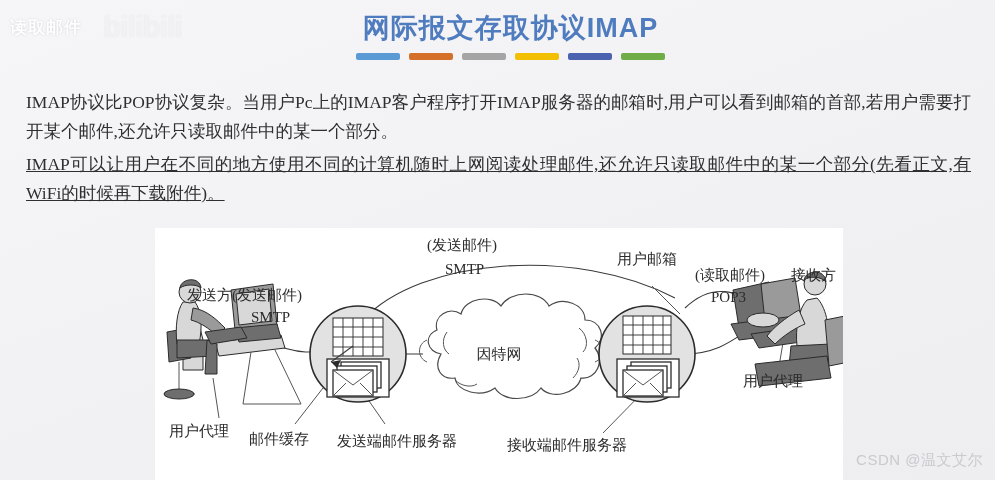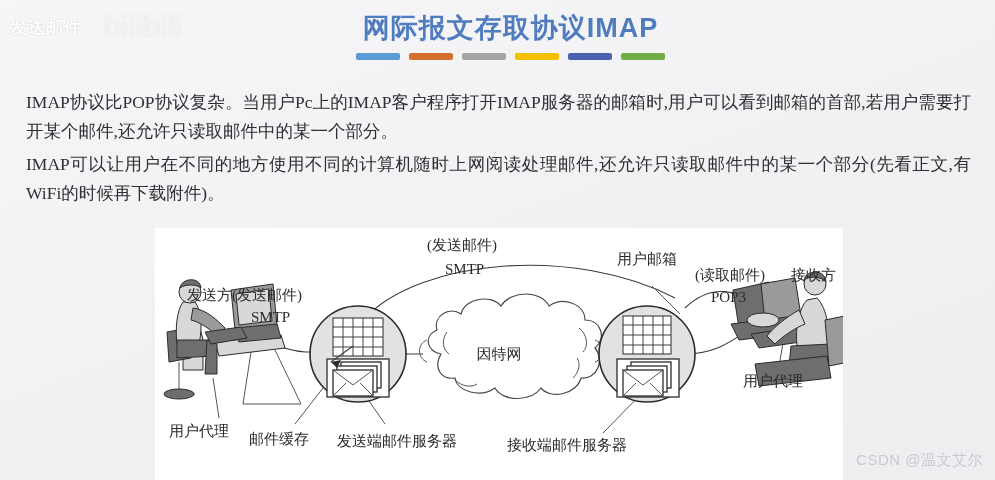--- a/index.html
+++ b/index.html
@@ -44,21 +44,21 @@
   .bars{margin-top:9px;display:flex;justify-content:center;gap:9px;}
   .bar{width:44px;height:7px;border-radius:2px;}
 
   
   .para{
     position:absolute;left:26px;width:945px;
     font-size:17.5px;line-height:29px;color:#2f2f33;
     text-align:justify;
   }
   .p1{top:88px;}
-  .p2{top:150px;}
+  .p2{top:150px;text-decoration:underline;}
 
   
   .diagram{
     position:absolute;left:155px;top:228px;width:688px;height:252px;
     background:#ffffff;overflow:hidden;
   }
   .diagram svg{display:block;width:688px;height:252px;}
   .dlabel{
     font-family:"Liberation Serif","DejaVu Serif",serif;
     font-size:15px;fill:#2b2b2b;
@@ -76,21 +76,21 @@
   .fig-dark{fill:#6e6e6e;stroke:#2b2b2b;stroke-width:1;}
   .fig-mid{fill:#9a9a9a;stroke:#2b2b2b;stroke-width:1;}
   .fig-light{fill:#d8d8d8;stroke:#2b2b2b;stroke-width:1;}
   .cloud{fill:#ffffff;stroke:#4a4a4a;stroke-width:1.2;}
 </style>
 </head>
 <body>
 
 <div class="slide">
 
-  <div class="wm-left">发送邮件</div>
+  <div class="wm-left">读取邮件</div>
   <div class="wm-bili">bilibili</div>
 
   <div class="title-wrap">
     <div class="title"><span>网际报文存取协议</span><span class="latin">IMAP</span></div>
     <div class="bars">
       <div class="bar" style="background: rgb(91, 155, 213);"></div>
       <div class="bar" style="background: rgb(213, 112, 42);"></div>
       <div class="bar" style="background: rgb(165, 165, 165);"></div>
       <div class="bar" style="background: rgb(242, 192, 0);"></div>
       <div class="bar" style="background: rgb(74, 98, 176);"></div>

